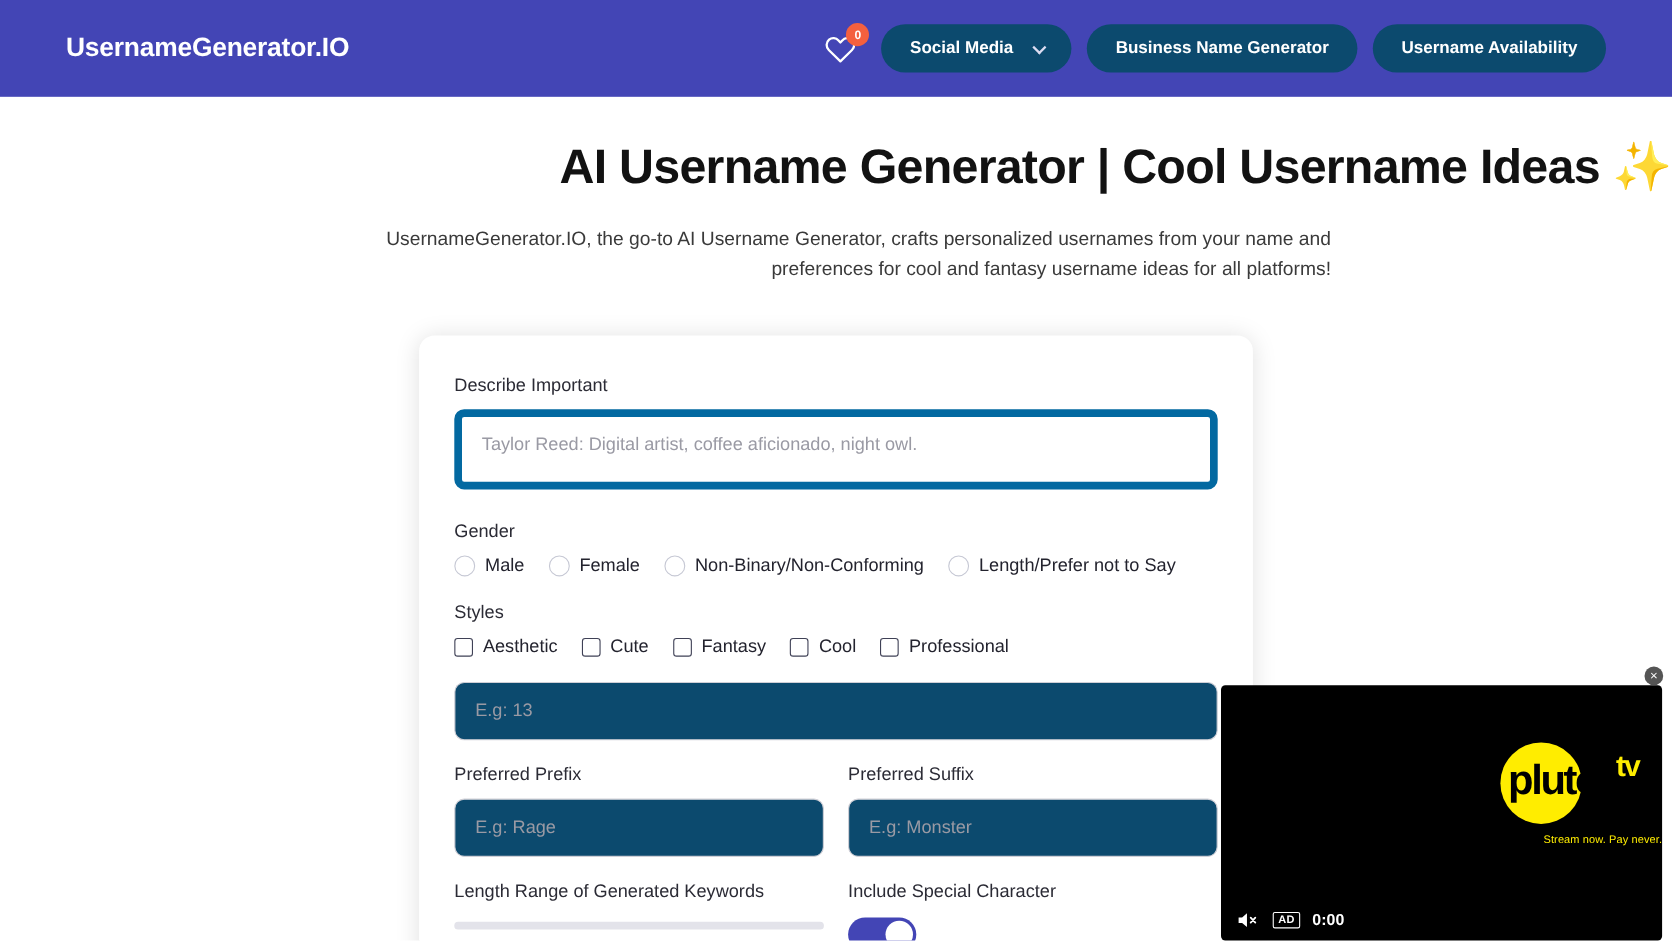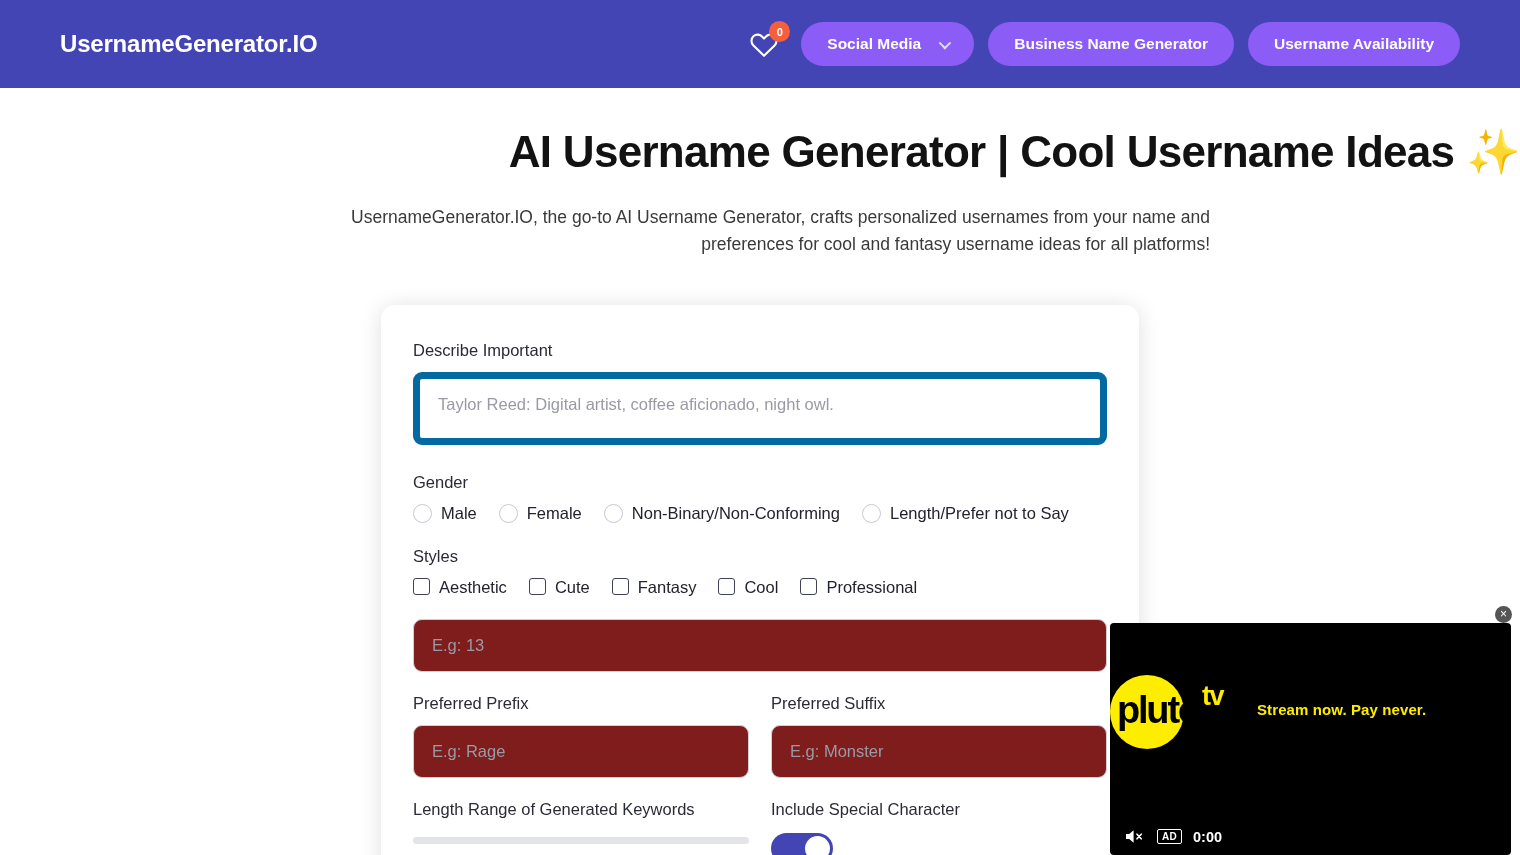--- a/index.html
+++ b/index.html
@@ -43,21 +43,21 @@
     min-width: 21px; height: 21px;
     background: #f4603e;
     color: #fff;
     border-radius: 50%;
     font-size: 11px;
     font-weight: bold;
     display: flex; align-items: center; justify-content: center;
     padding: 0 4px;
   }
   .nav-btn {
-    background: #8b5cf6;
+    background: #0c4a6e;
     color: #ffffff;
     border: none;
     border-radius: 22px;
     height: 44px;
     padding: 0 26px;
     font-size: 15.5px;
     font-weight: bold;
     font-family: "Liberation Sans", sans-serif;
     display: flex;
     align-items: center;
@@ -117,21 +117,21 @@
     font-family: "Liberation Sans", sans-serif;
     resize: none;
     outline: none;
     background: #fff;
   }
   .textarea-box::placeholder { color: #9a9aa4; }
 
   .group { margin-top: 24px; }
   .opt-row { display: flex; align-items: center; flex-wrap: nowrap; }
   .opt {
-    display: flex; 
+    display: flex; align-items: center;
     margin-right: 22px;
     cursor: pointer;
   }
   .opt:last-child { margin-right: 0; }
   .radio-dot {
     width: 19px; height: 19px;
     border: 1.6px solid #c6c8d4;
     border-radius: 50%;
     margin-right: 9px;
     flex: none;
@@ -156,21 +156,21 @@
   .text-input {
     width: 100%;
     height: 53px;
     border: 1px solid #cfcfd6;
     border-radius: 9px;
     padding: 0 18px;
     font-size: 16.5px;
     color: #9a9aa4;
     font-family: "Liberation Sans", sans-serif;
     outline: none;
-    background: #7f1d1d;
+    background: #0c4a6e;
   }
   .text-input::placeholder { color: #9a9aa4; }
 
   .slider-wrap { margin-top: 18px; display: flex; align-items: center; }
   .slider-track {
     width: 100%; height: 7px;
     background: #e3e3ea;
     border-radius: 4px;
     position: relative;
   }
@@ -209,21 +209,21 @@
     font-size: 12px;
     line-height: 16px;
     text-align: center;
     font-family: "Liberation Sans", sans-serif;
     cursor: pointer;
     z-index: 5;
   }
   .ad-logo-zone {
     position: absolute;
     left: 0; right: 0; top: 52px;
-    display: flex; flex-direction: row; align-items: flex-start;
+    display: flex; flex-direction: column; align-items: flex-end;
   }
   .pluto-mark {
     position: relative;
     width: 147px; height: 74px;
   }
   .pluto-circle {
     position: absolute;
     left: 0; top: 0;
     width: 74px; height: 74px;
     background: #ffed00;
@@ -233,31 +233,31 @@
     position: absolute;
     left: 7px; top: 14px;
     font-size: 38px;
     font-weight: bold;
     color: #000000;
     letter-spacing: -2.2px;
     font-family: "Liberation Sans", sans-serif;
   }
   .pluto-tv {
     position: absolute;
-    left: 92px; top: 6px;
+    left: 105px; top: 6px;
     font-size: 27px;
     font-weight: bold;
     color: #ffed00;
     letter-spacing: -1.5px;
     font-family: "Liberation Sans", sans-serif;
   }
   .ad-tag {
-    margin-top: 26px;
-    font-size: 15px;
-    font-weight: bold;
+    margin-top: 9px;
+    font-size: 10px;
+    font-weight: normal;
     color: #ffed00;
     letter-spacing: 0.1px;
   }
   .ad-controls {
     position: absolute;
     left: 14px; bottom: 10px;
     display: flex; align-items: center;
     gap: 11px;
   }
   .mute-icon { display: flex; align-items: center; color: #fff; }

